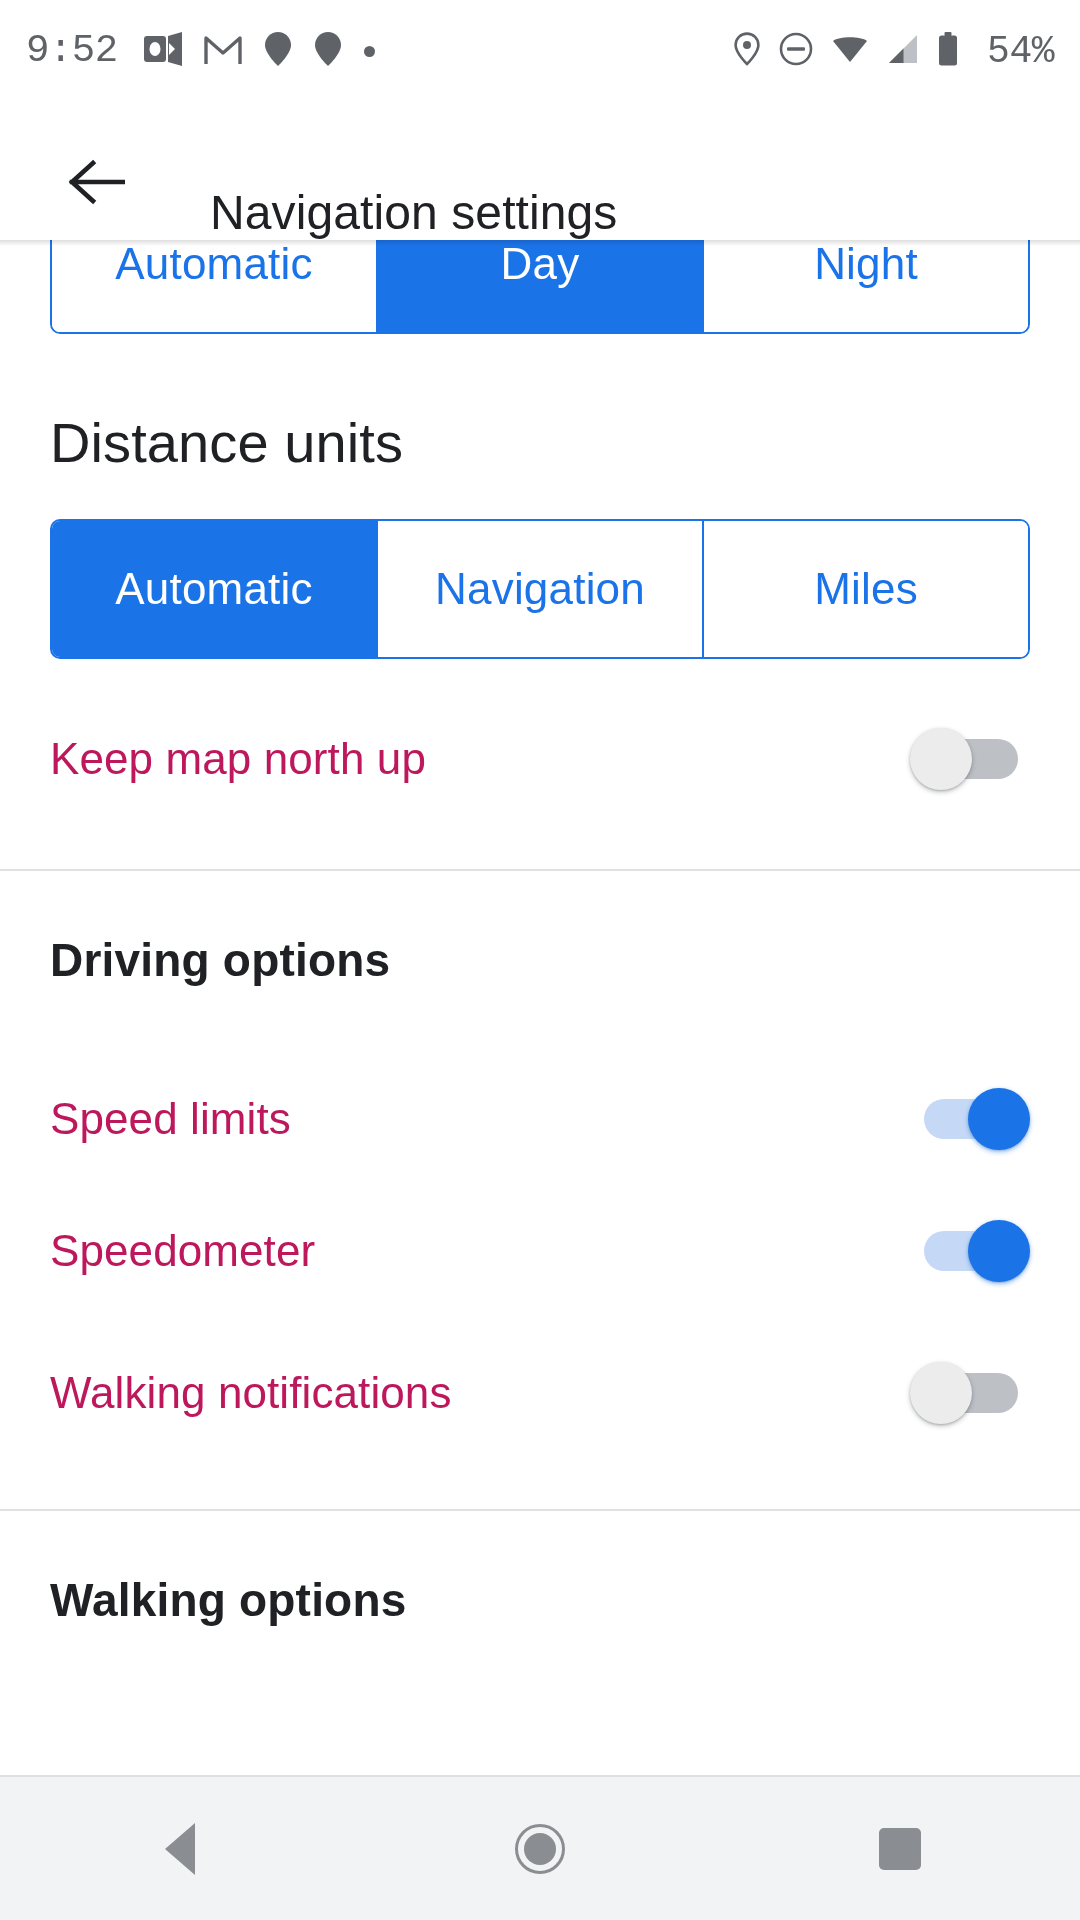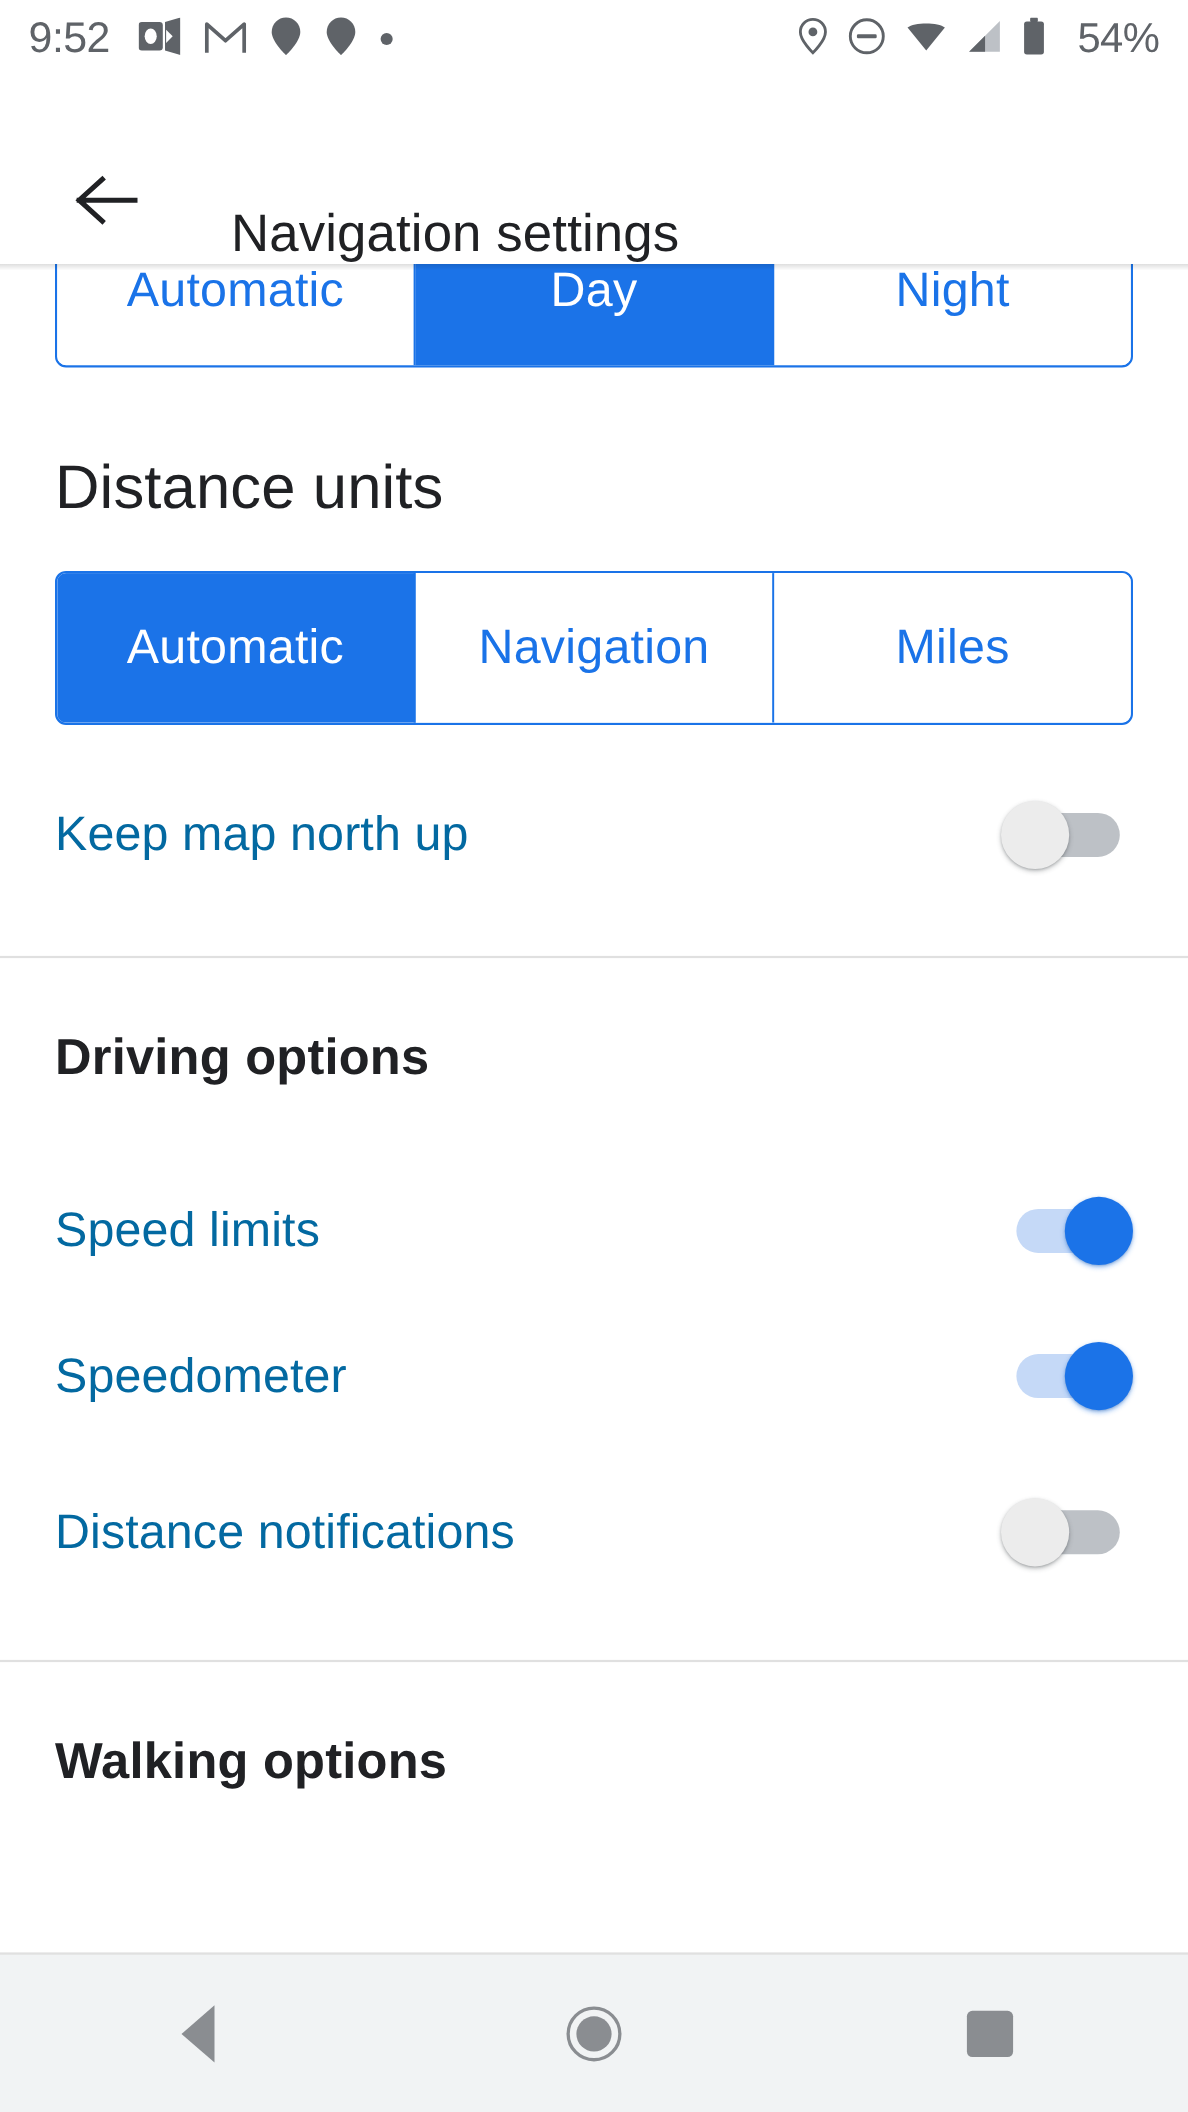--- a/index.html
+++ b/index.html
@@ -6,23 +6,24 @@
   html, body {
     width:1080px; height:1920px;
     background:#ffffff;
     font-family:"Liberation Sans", sans-serif;
     overflow:hidden;
   }
   .screen { position:relative; width:1080px; height:1920px; background:#fff; }
 
   
   .statusbar{
-    position:absolute; left:0; top:0; width:1080px; height:70px;
+    position:absolute; left:0; top:16px; width:1080px; height:70px;
     display:flex; align-items:center; padding:0 26px;
     color:#5f6368;
+    font-family:Liberation Mono, monospace;
   }
   .sb-time{ font-size:39px; letter-spacing:-0.5px; color:#5f6368; font-weight:400; }
   .sb-left-icons{ display:flex; align-items:center; gap:22px; margin-left:26px; }
   .sb-spacer{ flex:1 1 auto; }
   .sb-right-icons{ display:flex; align-items:center; gap:19px; }
   .sb-batt-pct{ font-size:38px; color:#5f6368; margin-left:10px; letter-spacing:-0.5px;}
   .sb-ico{ display:block; }
   .sb-dot{ width:11px; height:11px; border-radius:50%; background:#5f6368; }
 
   
@@ -72,21 +73,21 @@
   .section-label{
     font-size:56px; color:#202124; padding:0 50px; letter-spacing:0.1px;
   }
 
   
   .row{
     display:flex; align-items:center; justify-content:space-between;
     padding:0 50px; min-height:100px;
   }
   .row-texts{ display:flex; flex-direction:column; max-width:800px; }
-  .row-title{ font-size:44px; color:#0369a1; letter-spacing:0.1px; }
+  .row-title{ font-size:44px; color:#be185d; letter-spacing:0.1px; }
   .row-sub{
     font-size:38px; color:#80868b; line-height:1.28; margin-top:8px;
     letter-spacing:0.1px; max-width:760px;
   }
 
   
   .toggle{ position:relative; width:120px; height:62px; flex:0 0 auto; }
   .toggle .track{
     position:absolute; left:14px; top:11px; width:94px; height:40px; border-radius:20px;
   }
@@ -264,21 +265,21 @@
       <div class="toggle on">
         <span class="track"></span>
         <span class="knob"></span>
       </div>
     </div>
 
     <div style="height:42px"></div>
 
     <div class="row">
       <div class="row-texts">
-        <span class="row-title">Distance notifications</span>
+        <span class="row-title">Walking notifications</span>
       </div>
       <div class="toggle off">
         <span class="track"></span>
         <span class="knob"></span>
       </div>
     </div>
 
     <div style="height:66px"></div>
     <div class="divider"></div>
 

